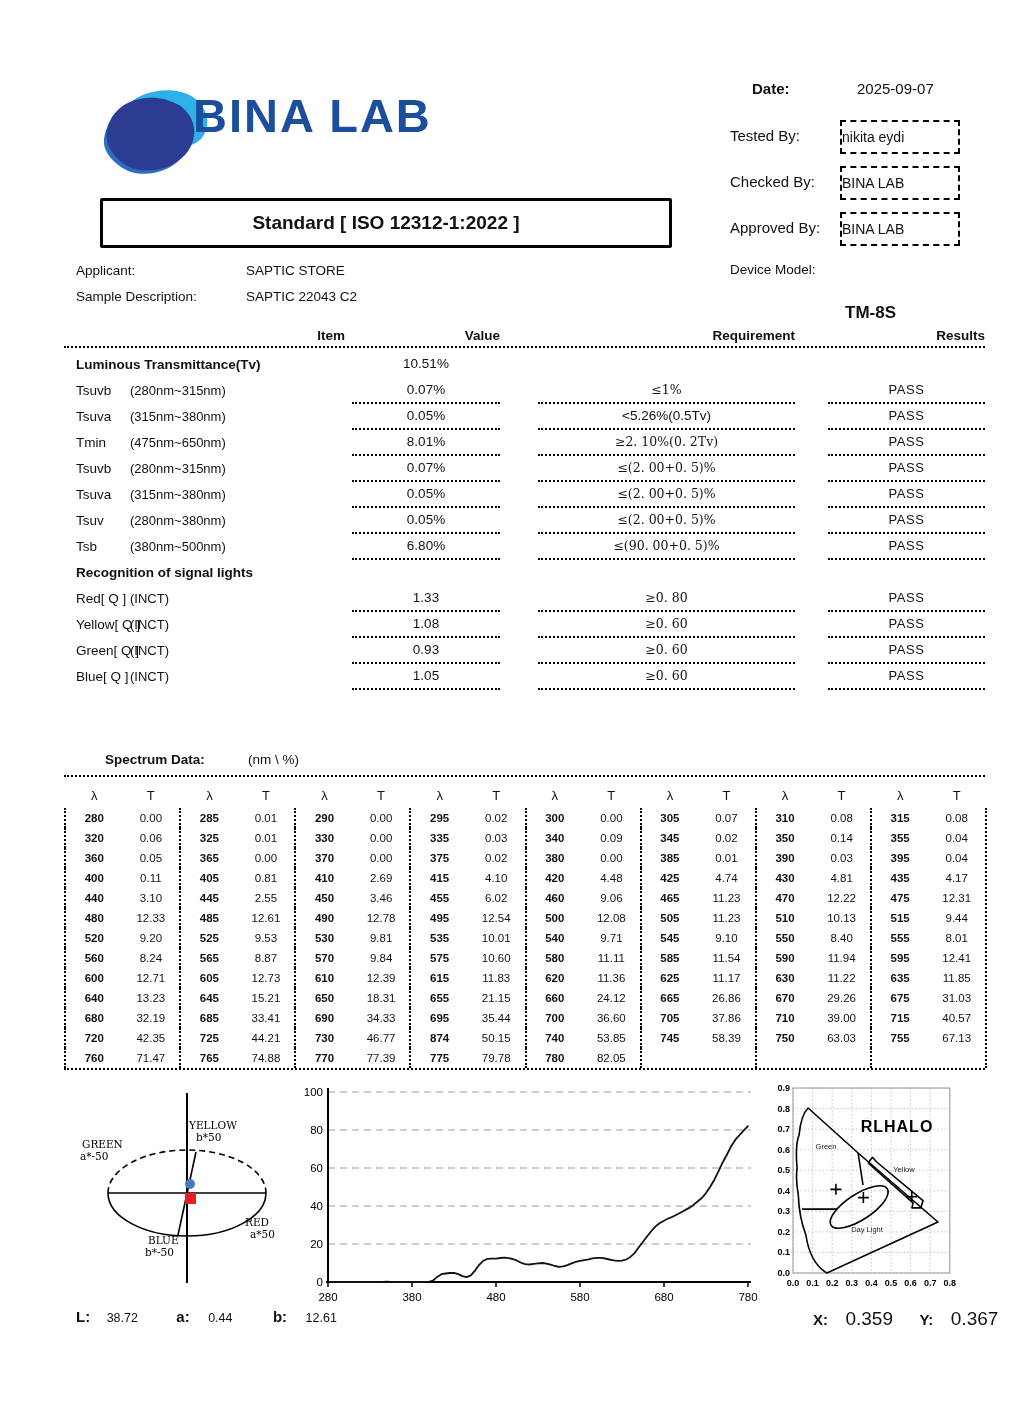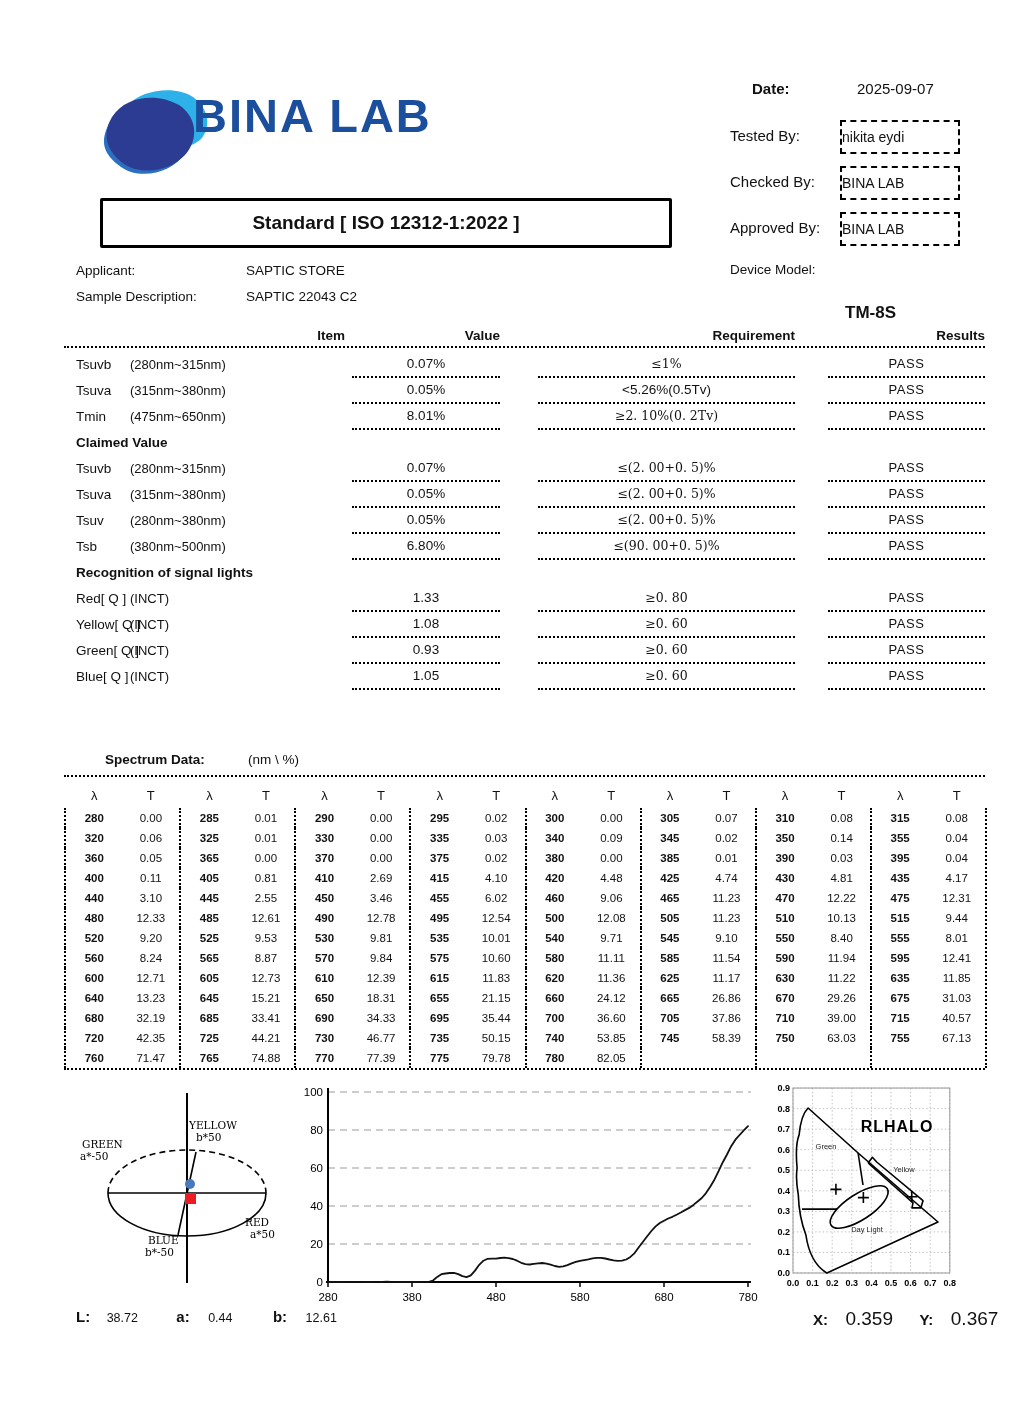--- a/index.html
+++ b/index.html
@@ -109,20 +109,24 @@
   <div class="thead">
     <span class="th-item">Item</span>
     <span class="th-value">Value</span>
     <span class="th-req">Requirement</span>
     <span class="th-res">Results</span>
     <div class="hline"></div>
   </div>
 
   <div id="results-rows">
       <div class="trow">
+        <span class="tlabel b">Luminous Transmittance(Tv)</span>
+        <span class="cell cval">10.51%</span>
+      </div>
+      <div class="trow">
         <span class="tlabel">Tsuvb</span>
         <span class="trange">(280nm~315nm)</span>
         <span class="cell cval">0.07%</span>
         <span class="cell creq serif">≤1%</span>
         <span class="cell cres">PASS</span>
         <div class="dotline dl-value"></div>
         <div class="dotline dl-req"></div>
         <div class="dotline dl-result"></div>
       </div>
       <div class="trow">
@@ -137,23 +141,20 @@
       </div>
       <div class="trow">
         <span class="tlabel">Tmin</span>
         <span class="trange">(475nm~650nm)</span>
         <span class="cell cval">8.01%</span>
         <span class="cell creq serif">≥2. 10%(0. 2Tv)</span>
         <span class="cell cres">PASS</span>
         <div class="dotline dl-value"></div>
         <div class="dotline dl-req"></div>
         <div class="dotline dl-result"></div>
-      </div>
-      <div class="trow">
-        <span class="sec-label">Claimed Value</span>
       </div>
       <div class="trow">
         <span class="tlabel">Tsuvb</span>
         <span class="trange">(280nm~315nm)</span>
         <span class="cell cval">0.07%</span>
         <span class="cell creq serif">≤(2. 00+0. 5)%</span>
         <span class="cell cres">PASS</span>
         <div class="dotline dl-value"></div>
         <div class="dotline dl-req"></div>
         <div class="dotline dl-result"></div>
@@ -655,21 +656,21 @@
         </div>
         <div class="sgroup">
           <span class="lam">725</span>
           <span class="">44.21</span>
         </div>
         <div class="sgroup">
           <span class="lam">730</span>
           <span class="">46.77</span>
         </div>
         <div class="sgroup">
-          <span class="lam">735</span>
+          <span class="lam">874</span>
           <span class="">50.15</span>
         </div>
         <div class="sgroup">
           <span class="lam">740</span>
           <span class="">53.85</span>
         </div>
         <div class="sgroup">
           <span class="lam">745</span>
           <span class="">58.39</span>
         </div>

